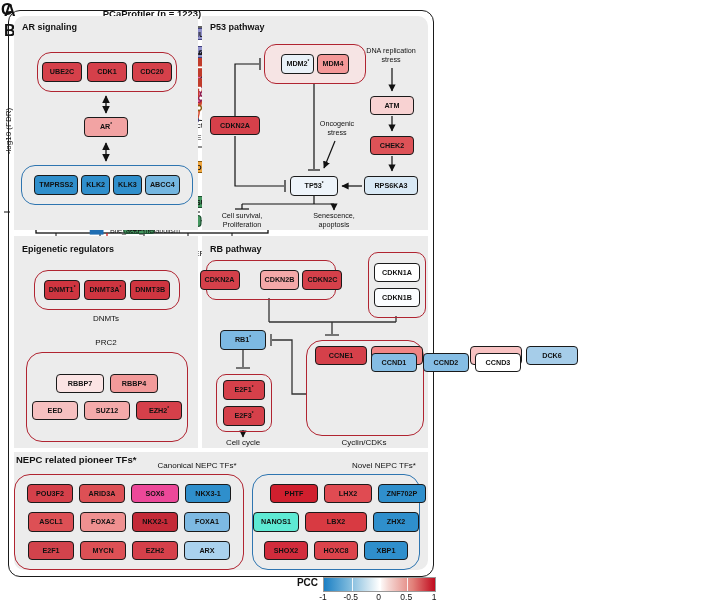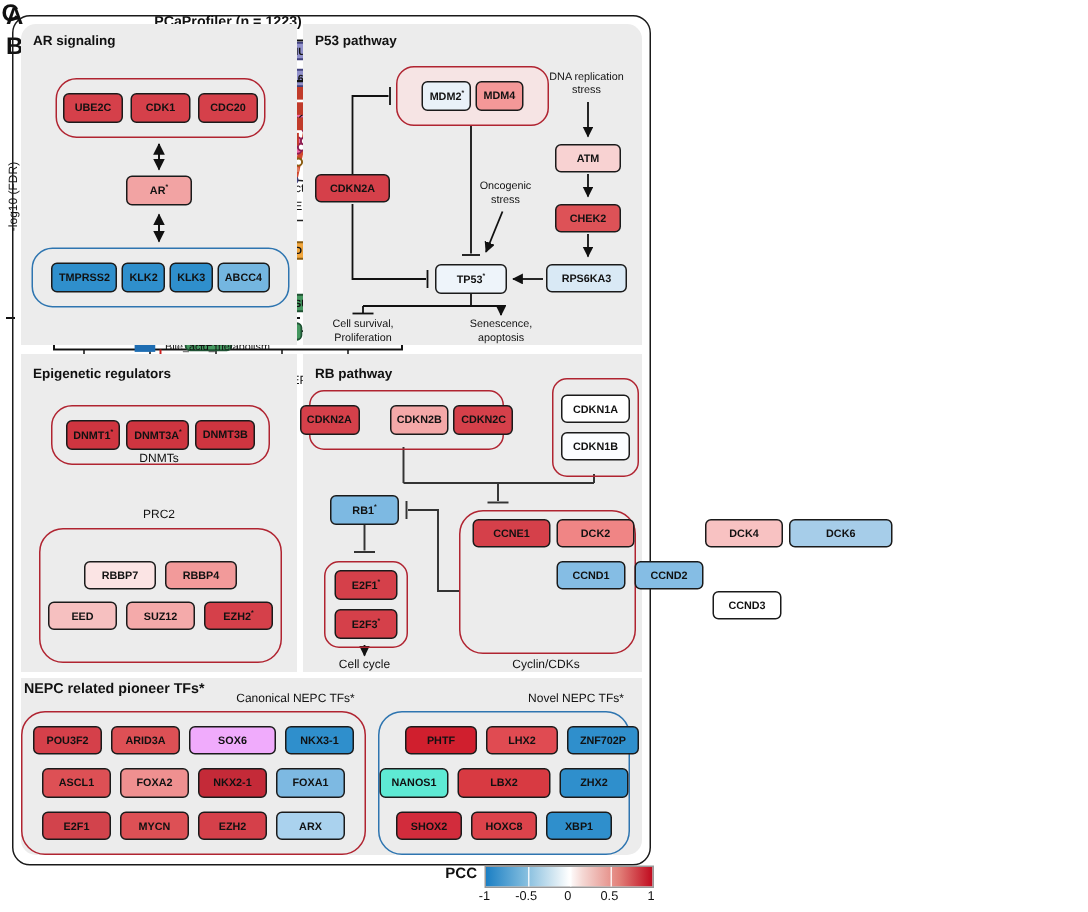--- a/index.html
+++ b/index.html
@@ -391,21 +391,21 @@
       </div>
     </div>
 
     <div class="sec" style="left:14px;top:236px;width:184px;height:212px">
       <div class="sec-title" style="left:8px;top:8px">Epigenetic regulators</div>
       <div class="cont red" style="left:20px;top:34px;width:144px;height:38px;border-radius:14px;gap:4px">
           <span class="c-box" style="background: rgb(207, 53, 64);">DNMT1<sup>*</sup></span>
           <span class="c-box" style="background: rgb(207, 53, 64);">DNMT3A<sup>*</sup></span>
           <span class="c-box" style="background: rgb(207, 53, 64);">DNMT3B</span>
         </div>
-      <div class="sub-title" style="left:20px;top:65px;width:144px">DNMTs</div>
+      <div class="sub-title" style="left:20px;top:78px;width:144px">DNMTs</div>
       <div class="sub-title" style="left:20px;top:102px;width:144px">PRC2</div>
       <div class="cont red" style="left:12px;top:116px;width:160px;height:88px;border-radius:16px;flex-direction:column;justify-content:center;gap:8px">
         <div class="g-row">
             <span class="c-box" style="width: 48px; background: rgb(251, 228, 228);">RBBP7</span>
             <span class="c-box" style="width: 48px; background: rgb(242, 154, 154);">RBBP4</span>
           </div>
         <div class="g-row">
             <span class="c-box" style="width: 46px; background: rgb(246, 192, 192);">EED</span>
             <span class="c-box" style="width: 46px; background: rgb(244, 170, 170);">SUZ12</span>
             <span class="c-box" style="width: 46px; background: rgb(213, 64, 74);">EZH2<sup>*</sup></span>
@@ -441,41 +441,41 @@
       <div class="c-box abs-box" style="left: 18px; top: 94px; width: 46px; background: rgb(125, 185, 226);">RB1<sup>*</sup></div>
       <div class="cont red" style="left:14px;top:138px;width:54px;height:56px;border-radius:10px;flex-direction:column;gap:6px">
           <span class="c-box" style="width: 42px; background: rgb(213, 64, 74);">E2F1<sup>*</sup></span>
           <span class="c-box" style="width: 42px; background: rgb(213, 64, 74);">E2F3<sup>*</sup></span>
         </div>
       <div class="cont red" style="left:104px;top:104px;width:116px;height:94px;border-radius:16px">
         <div class="g-col" style="position:absolute;left:8px;top:5px;gap:4px">
             <span class="c-box" style="width: 52px; background: rgb(213, 64, 74);">CCNE1</span>
             <span class="c-box" style="width: 52px; background: rgb(240, 133, 133);">DCK2</span>
             <span class="c-box" style="width: 52px; background: rgb(248, 194, 194); margin-left: 43px;">DCK4</span>
-            <span class="c-box" style="width: 69px; background: rgb(166, 205, 233);">DCK6</span>
+            <span class="c-box" style="width: 52px; background: rgb(166, 205, 233);">DCK6</span>
           </div>
         <div class="g-col" style="position:absolute;left:64px;top:12px;gap:6px">
             <span class="c-box" style="width: 46px; background: rgb(133, 189, 228);">CCND1</span>
             <span class="c-box" style="width: 46px; background: rgb(133, 189, 228);">CCND2</span>
-            <span class="c-box" style="width: 46px; background: rgb(255, 255, 255); margin-top: 41px;">CCND3</span>
+            <span class="c-box" style="width: 46px; background: rgb(255, 255, 255);">CCND3</span>
           </div>
       </div>
       <div class="sub-title" style="left:14px;top:202px;width:54px">Cell cycle</div>
       <div class="sub-title" style="left:104px;top:202px;width:116px">Cyclin/CDKs</div>
     </div>
 
     <div class="sec" style="left:14px;top:452px;width:414px;height:118px;border-bottom-left-radius:10px;border-bottom-right-radius:10px">
       <div class="sec-title" style="left:2px;top:2px;font-size:9.5px">NEPC related pioneer TFs*</div>
       <div class="sub-title" style="left:118px;top:9px;width:130px">Canonical NEPC TFs*</div>
       <div class="sub-title" style="left:305px;top:9px;width:130px">Novel NEPC TFs*</div>
       <div class="cont red" style="left:0px;top:22px;width:228px;height:94px;border-radius:16px;flex-direction:column;justify-content:space-evenly">
         <div class="g-row">
             <span class="c-box" style="width: 46px; background: rgb(213, 64, 74);">POU3F2</span>
             <span class="c-box" style="width: 46px; background: rgb(221, 80, 85);">ARID3A</span>
-            <span class="c-box" style="width: 58px; background: #f0abfc;">SOX6</span>
+            <span class="c-box" style="width: 48px; background: #ec4899;">SOX6</span>
             <span class="c-box" style="width: 46px; background: rgb(47, 143, 204);">NKX3-1</span>
           </div>
         <div class="g-row">
             <span class="c-box" style="width: 46px; background: rgb(221, 80, 85);">ASCL1</span>
             <span class="c-box" style="width: 46px; background: rgb(239, 144, 144);">FOXA2</span>
             <span class="c-box" style="width: 46px; background: rgb(196, 42, 56);">NKX2-1</span>
             <span class="c-box" style="width: 46px; background: rgb(125, 185, 226);">FOXA1</span>
           </div>
         <div class="g-row">
             <span class="c-box" style="width: 46px; background: rgb(210, 67, 76);">E2F1</span>

